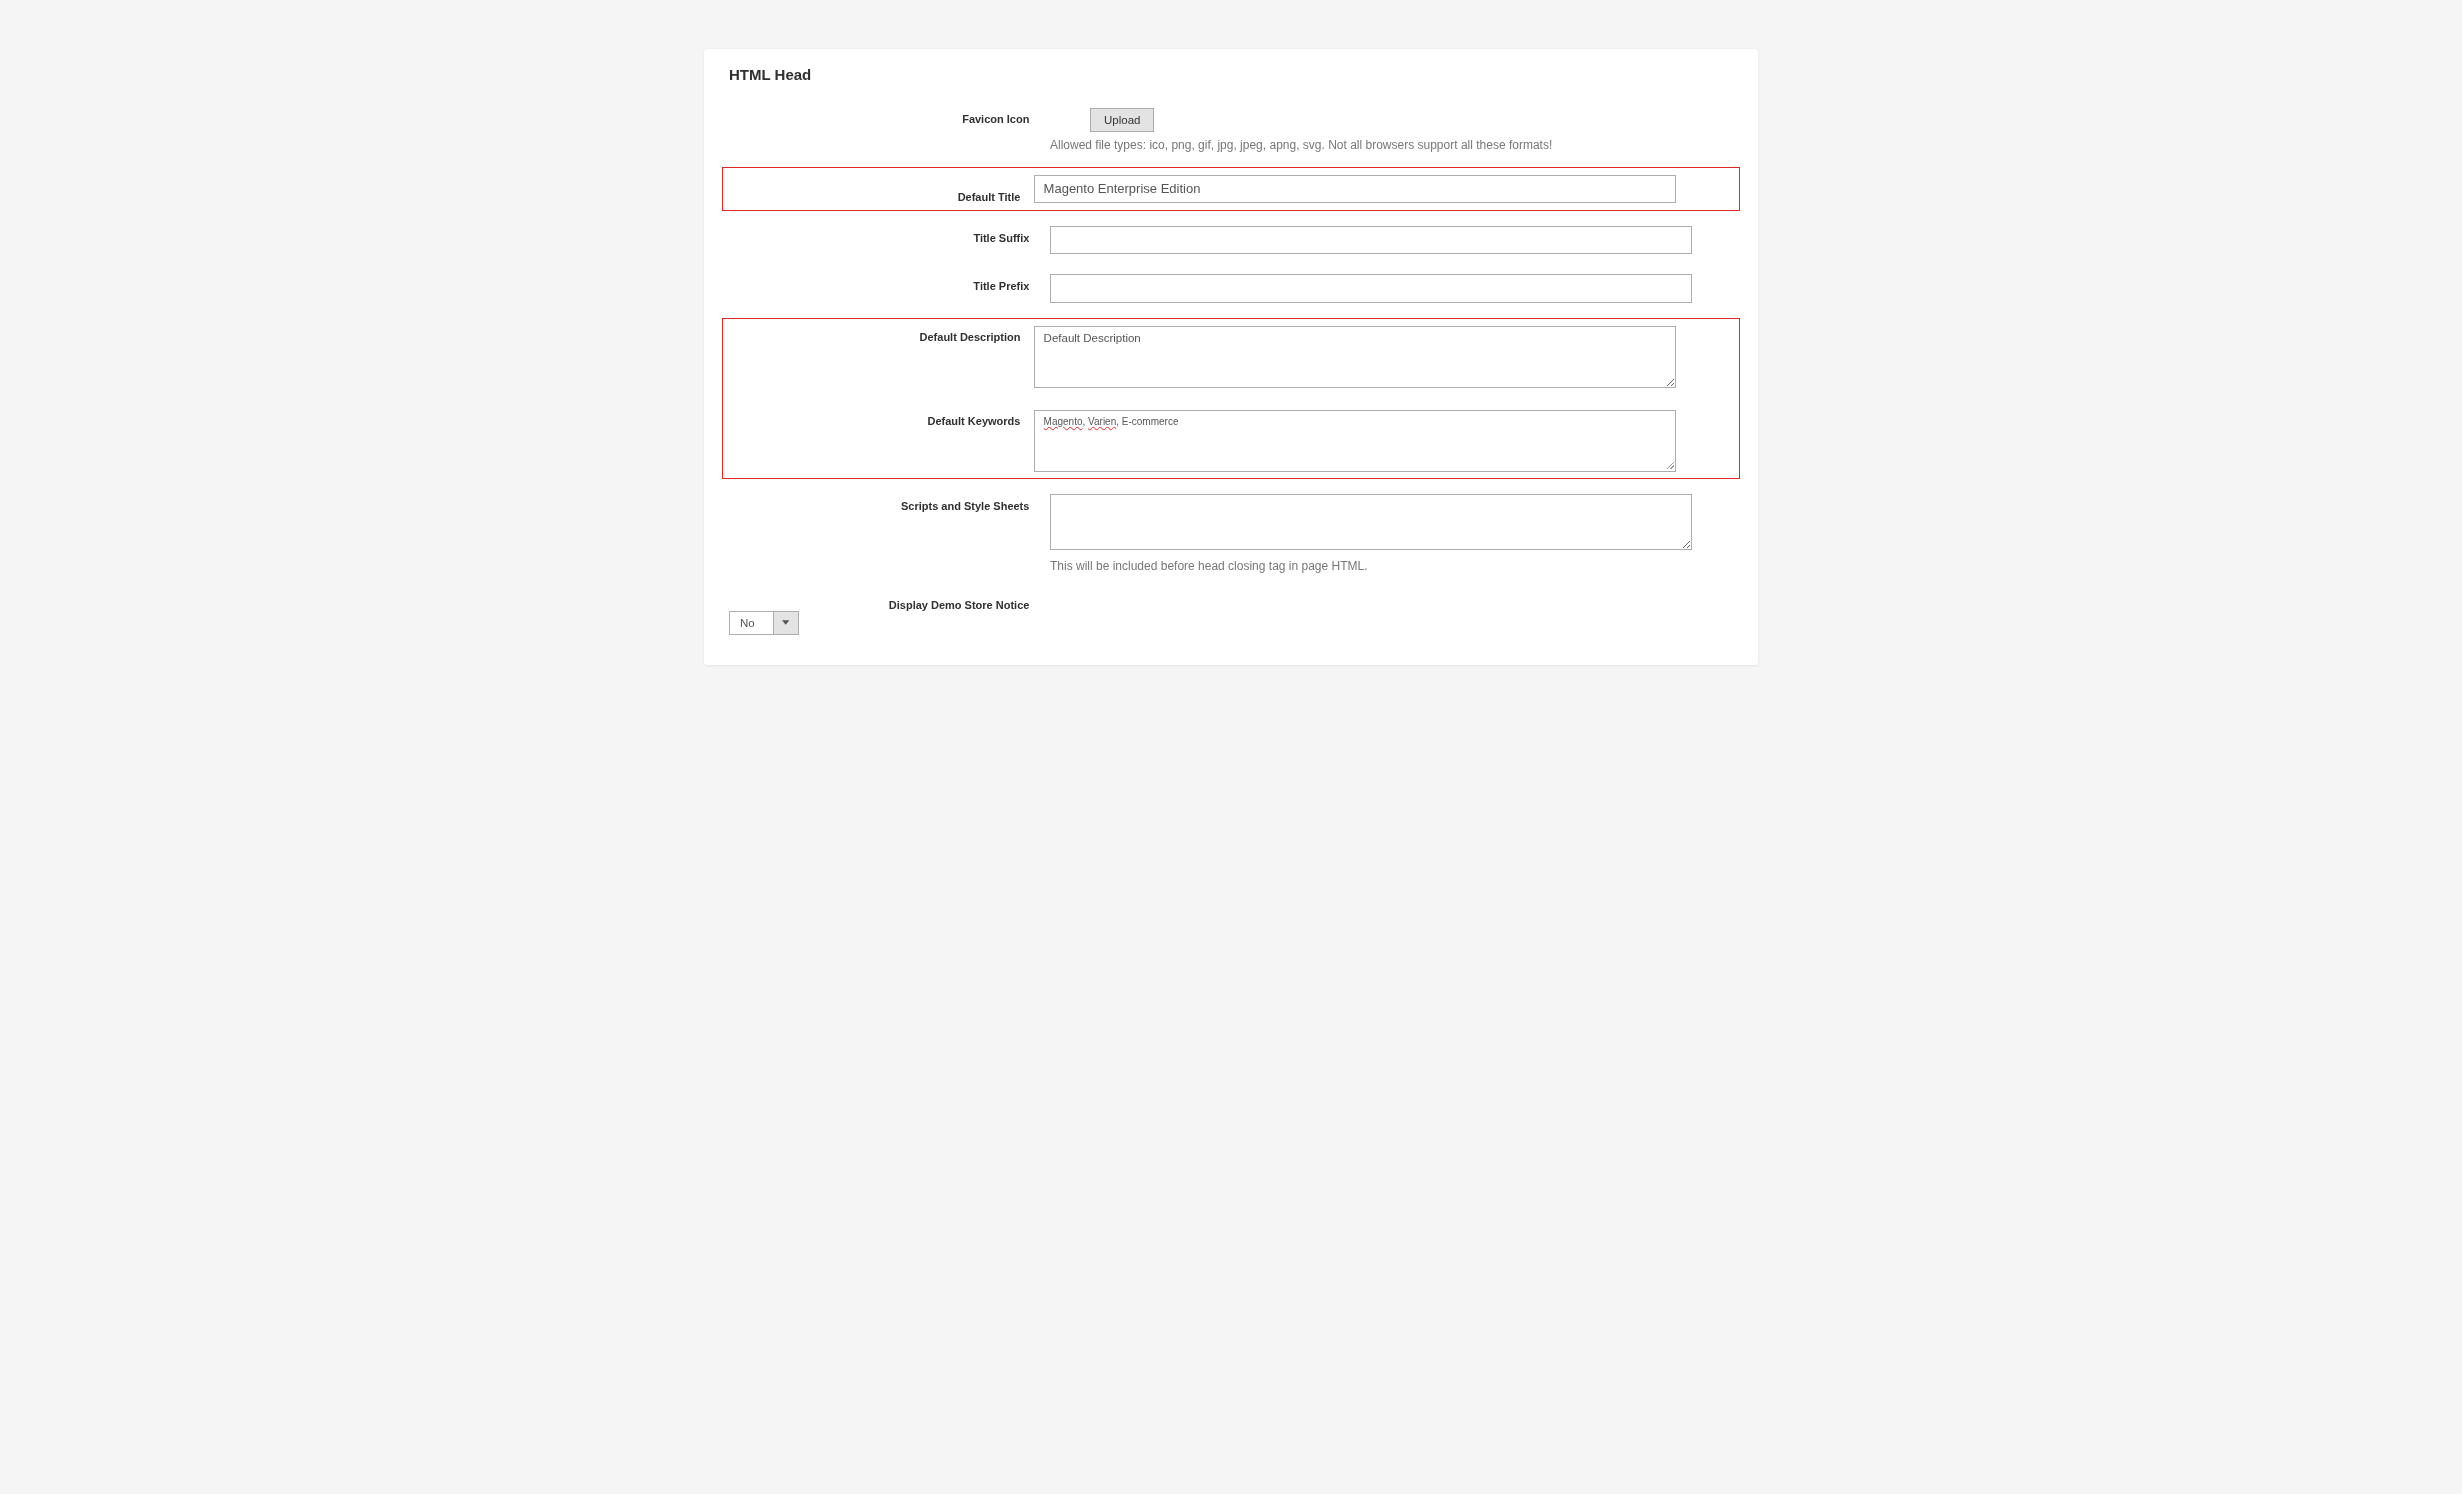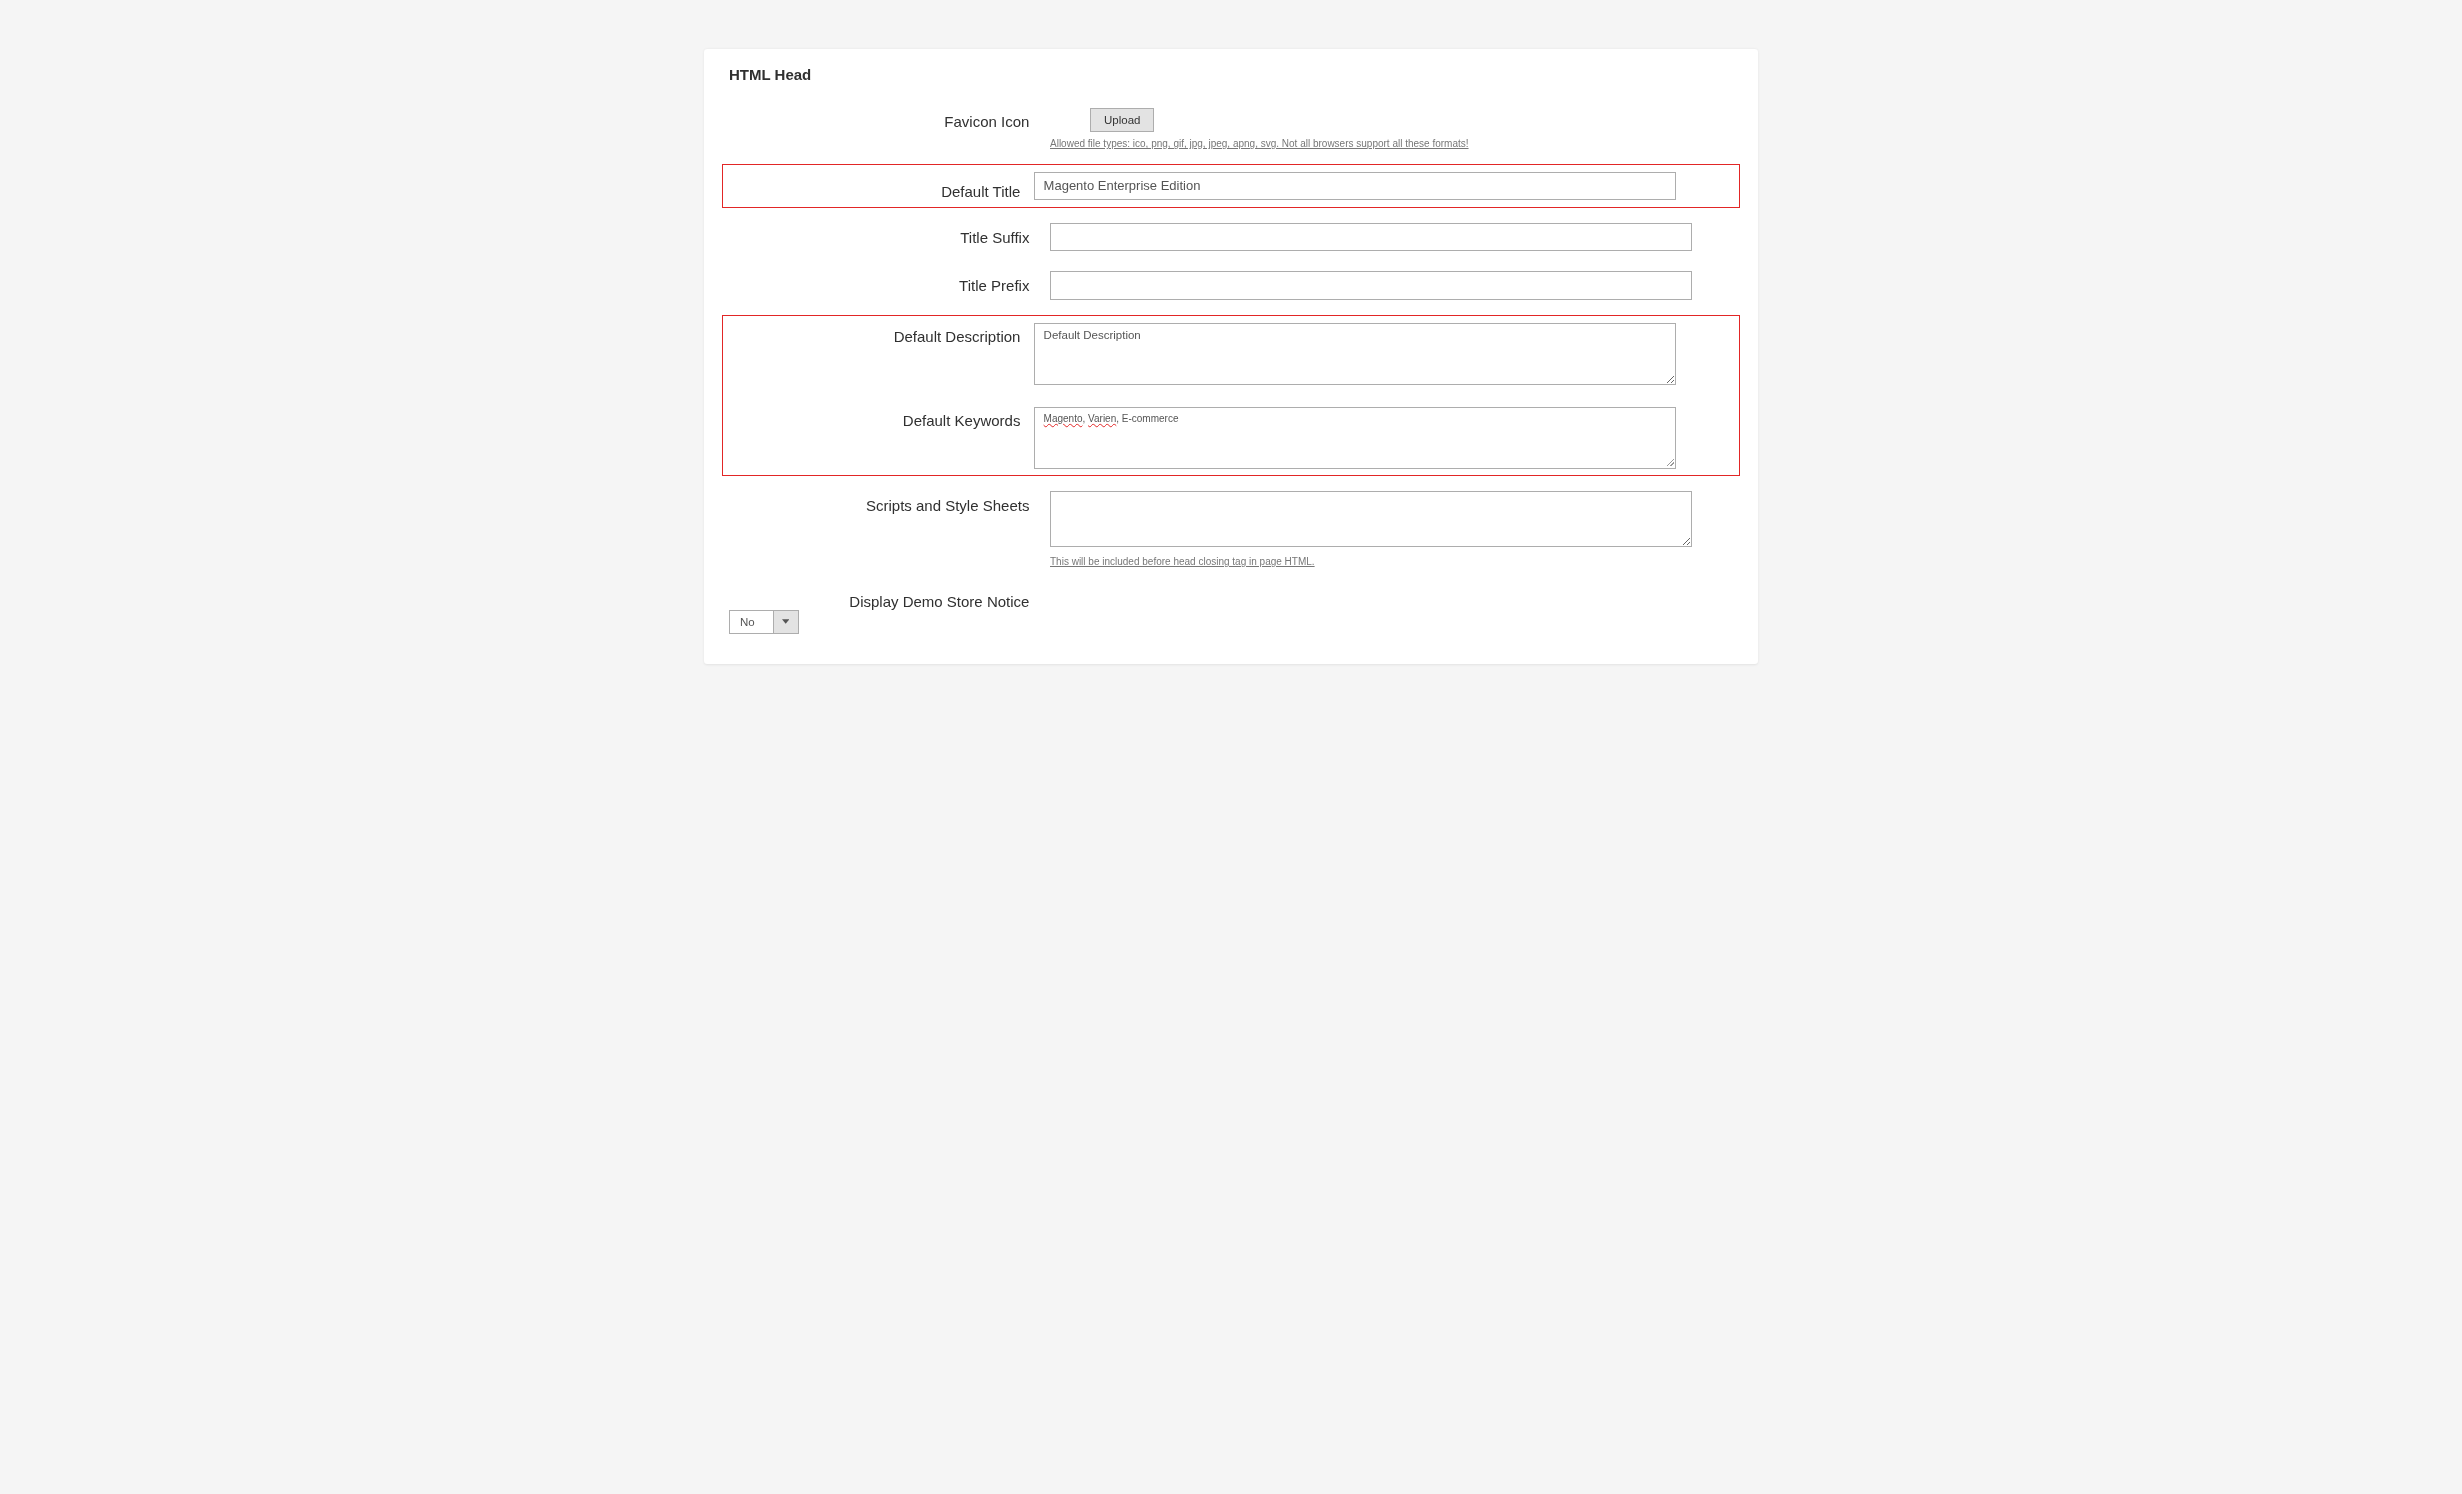--- a/index.html
+++ b/index.html
@@ -33,22 +33,22 @@
       align-items: flex-start;
       margin-bottom: 10px;
       padding: 5px 0;
     }
     .form-label {
       width: 321px;
       min-width: 321px;
       text-align: right;
       padding-right: 20.6px;
       padding-top: 5.8px;
-      font-weight: 400;
-      font-size: 15px;
+      font-weight: 700;
+      font-size: 11px;
       color: #303030;
     }
     .form-control {
       flex: 1;
       max-width: 642px;
     }
     .input-text {
       width: 100%;
       border: 0.8px solid #adadad;
       padding: 5.8px 8.2px;
@@ -72,24 +72,23 @@
       background: #e3e3e3;
       border: 0.8px solid #adadad;
       padding: 5px 13px;
       font-size: 11.5px;
       color: #333;
       cursor: pointer;
       font-family: inherit;
       margin-left: 40px;
     }
     .help-text {
-      font-size: 10px;
+      font-size: 12px;
       color: #777;
       margin-top: 6.6px;
-      text-decoration: underline;
     }
     .highlight-box {
       border: 1.6px solid #e22626;
       padding: 1.6px 5px;
       margin-left: -6.6px;
       margin-right: -6.6px;
     }
     .highlight-box .form-label {
       width: 306px;
       min-width: 306px;

